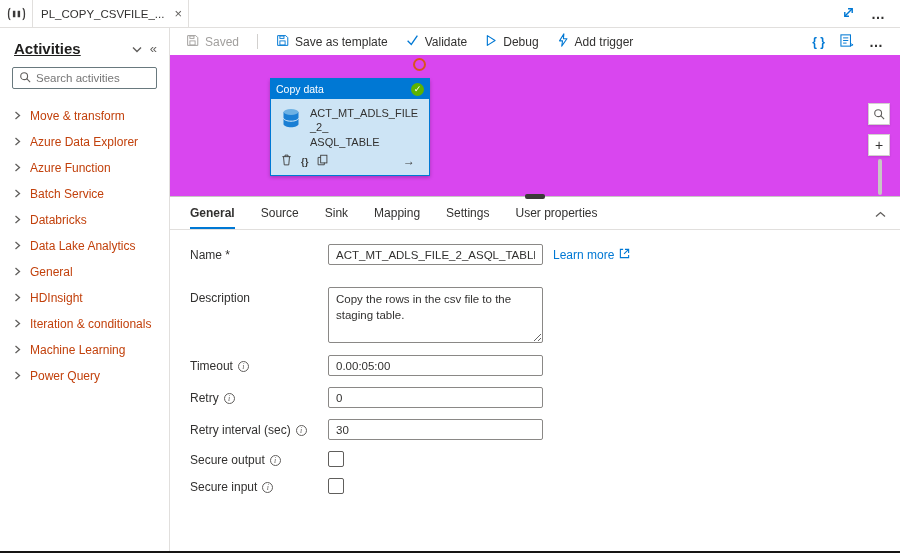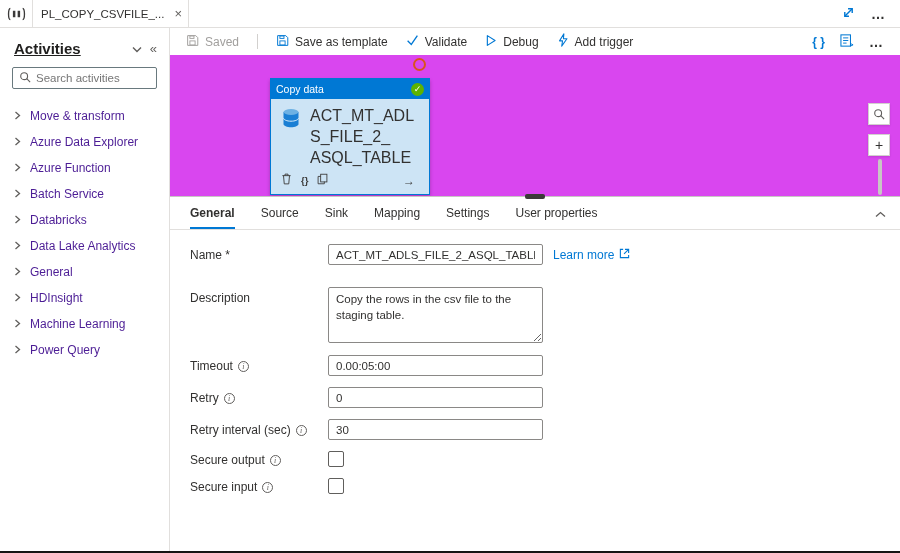--- a/index.html
+++ b/index.html
@@ -28,21 +28,21 @@
   .sidebar { width:170px; border-right:1px solid #e1dfdd; padding-top:10px; background:#fff; flex:none; }
   .sidebar-header { display:flex; align-items:center; padding:2px 12px 10px 14px; }
   .sidebar-title { font-size:15px; font-weight:700; color:#201f1e;text-decoration:underline; }
   .sidebar-header-icons { margin-left:auto; display:flex; align-items:center; gap:8px; color:#605e5c; }
   .collapse-glyph { font-size:13px; cursor:pointer; color:#605e5c; }
   .search-box { margin:0 12px 14px 12px; border:1px solid #69797e; border-radius:2px; height:22px;
                 display:flex; align-items:center; gap:5px; padding:0 6px; background:#fff; }
   .search-box input { border:none; outline:none; flex:1; font-size:11.5px; font-family:inherit; color:#323130; min-width:0; }
   .search-box input::placeholder { color:#767676; }
   .cat { display:flex; align-items:center; gap:9px; height:26px; padding:0 8px 0 14px; cursor:pointer; }
-  .cat-label { font-size:12px; color:#4c1d95; white-space:nowrap; }
+  .cat-label { font-size:12px; color:#c2410c; white-space:nowrap; }
 
   
   .maincol { flex:1; display:flex; flex-direction:column; min-width:0; }
 
   
   .toolbar { height:27px; display:flex; align-items:center; gap:18px; padding:0 16px; background:#fff; }
   .tbtn { display:flex; align-items:center; gap:6px; font-size:12px; color:#323130; cursor:pointer; white-space:nowrap; }
   .tbtn.disabled { color:#a19f9d; cursor:default; }
   .tb-divider { width:1px; height:15px; background:#d2d0ce; }
   .toolbar-right { margin-left:auto; display:flex; align-items:center; gap:15px; }
@@ -50,21 +50,21 @@
 
   
   .canvas { position:relative; height:141px; background:#d946ef; }
   .warn-ring { position:absolute; left:243px; top:3px; width:13px; height:13px; border:2px solid #d9531f; border-radius:50%; }
   .node { position:absolute; left:100px; top:23px; width:160px; border:1px solid #0078d4;
           box-shadow:0 1.6px 3.6px rgba(0,0,0,.25); background:#cde4f5; }
   .node-header { height:20px; background:#0078d4; color:#fff; display:flex; align-items:center; padding:0 5px; font-size:10.5px; }
   .node-badge { margin-left:auto; width:13px; height:13px; border-radius:50%; background:#5db300; color:#fff;
                 font-size:9px; display:flex; align-items:center; justify-content:center; }
   .node-body { padding:7px 6px 2px 8px; display:flex; gap:7px; align-items:flex-start; }
-  .node-name { font-size:16px; line-height:1.3; color:#323130; word-break:break-all; }
+  .node-name { font-size:11px; line-height:1.3; color:#323130; word-break:break-all; }
   .node-actions { display:flex; align-items:center; gap:9px; padding:3px 14px 6px 10px; color:#3b3a39; }
   .node-braces { font-size:9.5px; font-weight:700; color:#3b3a39; cursor:pointer; }
   .node-arrow { margin-left:auto; font-size:12px; color:#3b3a39; cursor:pointer; }
 
   .canvas-ctl { position:absolute; width:22px; height:22px; background:#fff; border:1px solid #d2d0ce;
                 box-shadow:0 1px 2px rgba(0,0,0,.12); display:flex; align-items:center; justify-content:center; cursor:pointer; }
   .ctl-zoom { right:10px; top:48px; }
   .ctl-plus { right:10px; top:79px; font-size:14px; color:#323130; }
   .vscroll { position:absolute; right:18px; top:104px; width:4px; height:36px; background:#c8c6c4; border-radius:2px; }
 
@@ -193,20 +193,26 @@
       <div class="cat">
         <span><svg width="7" height="9" viewBox="0 0 7 9">
               <path d="M1.5 1 L5.5 4.5 L1.5 8" stroke="#605e5c" stroke-width="1.3" fill="none"></path>
             </svg></span>
         <span class="cat-label">HDInsight</span>
       </div>
       <div class="cat">
         <span><svg width="7" height="9" viewBox="0 0 7 9">
               <path d="M1.5 1 L5.5 4.5 L1.5 8" stroke="#605e5c" stroke-width="1.3" fill="none"></path>
             </svg></span>
+        <span class="cat-label">Iteration &amp; conditionals</span>
+      </div>
+      <div class="cat">
+        <span><svg width="7" height="9" viewBox="0 0 7 9">
+              <path d="M1.5 1 L5.5 4.5 L1.5 8" stroke="#605e5c" stroke-width="1.3" fill="none"></path>
+            </svg></span>
         <span class="cat-label">Machine Learning</span>
       </div>
       <div class="cat">
         <span><svg width="7" height="9" viewBox="0 0 7 9">
               <path d="M1.5 1 L5.5 4.5 L1.5 8" stroke="#605e5c" stroke-width="1.3" fill="none"></path>
             </svg></span>
         <span class="cat-label">Power Query</span>
       </div>
     </div>
 

